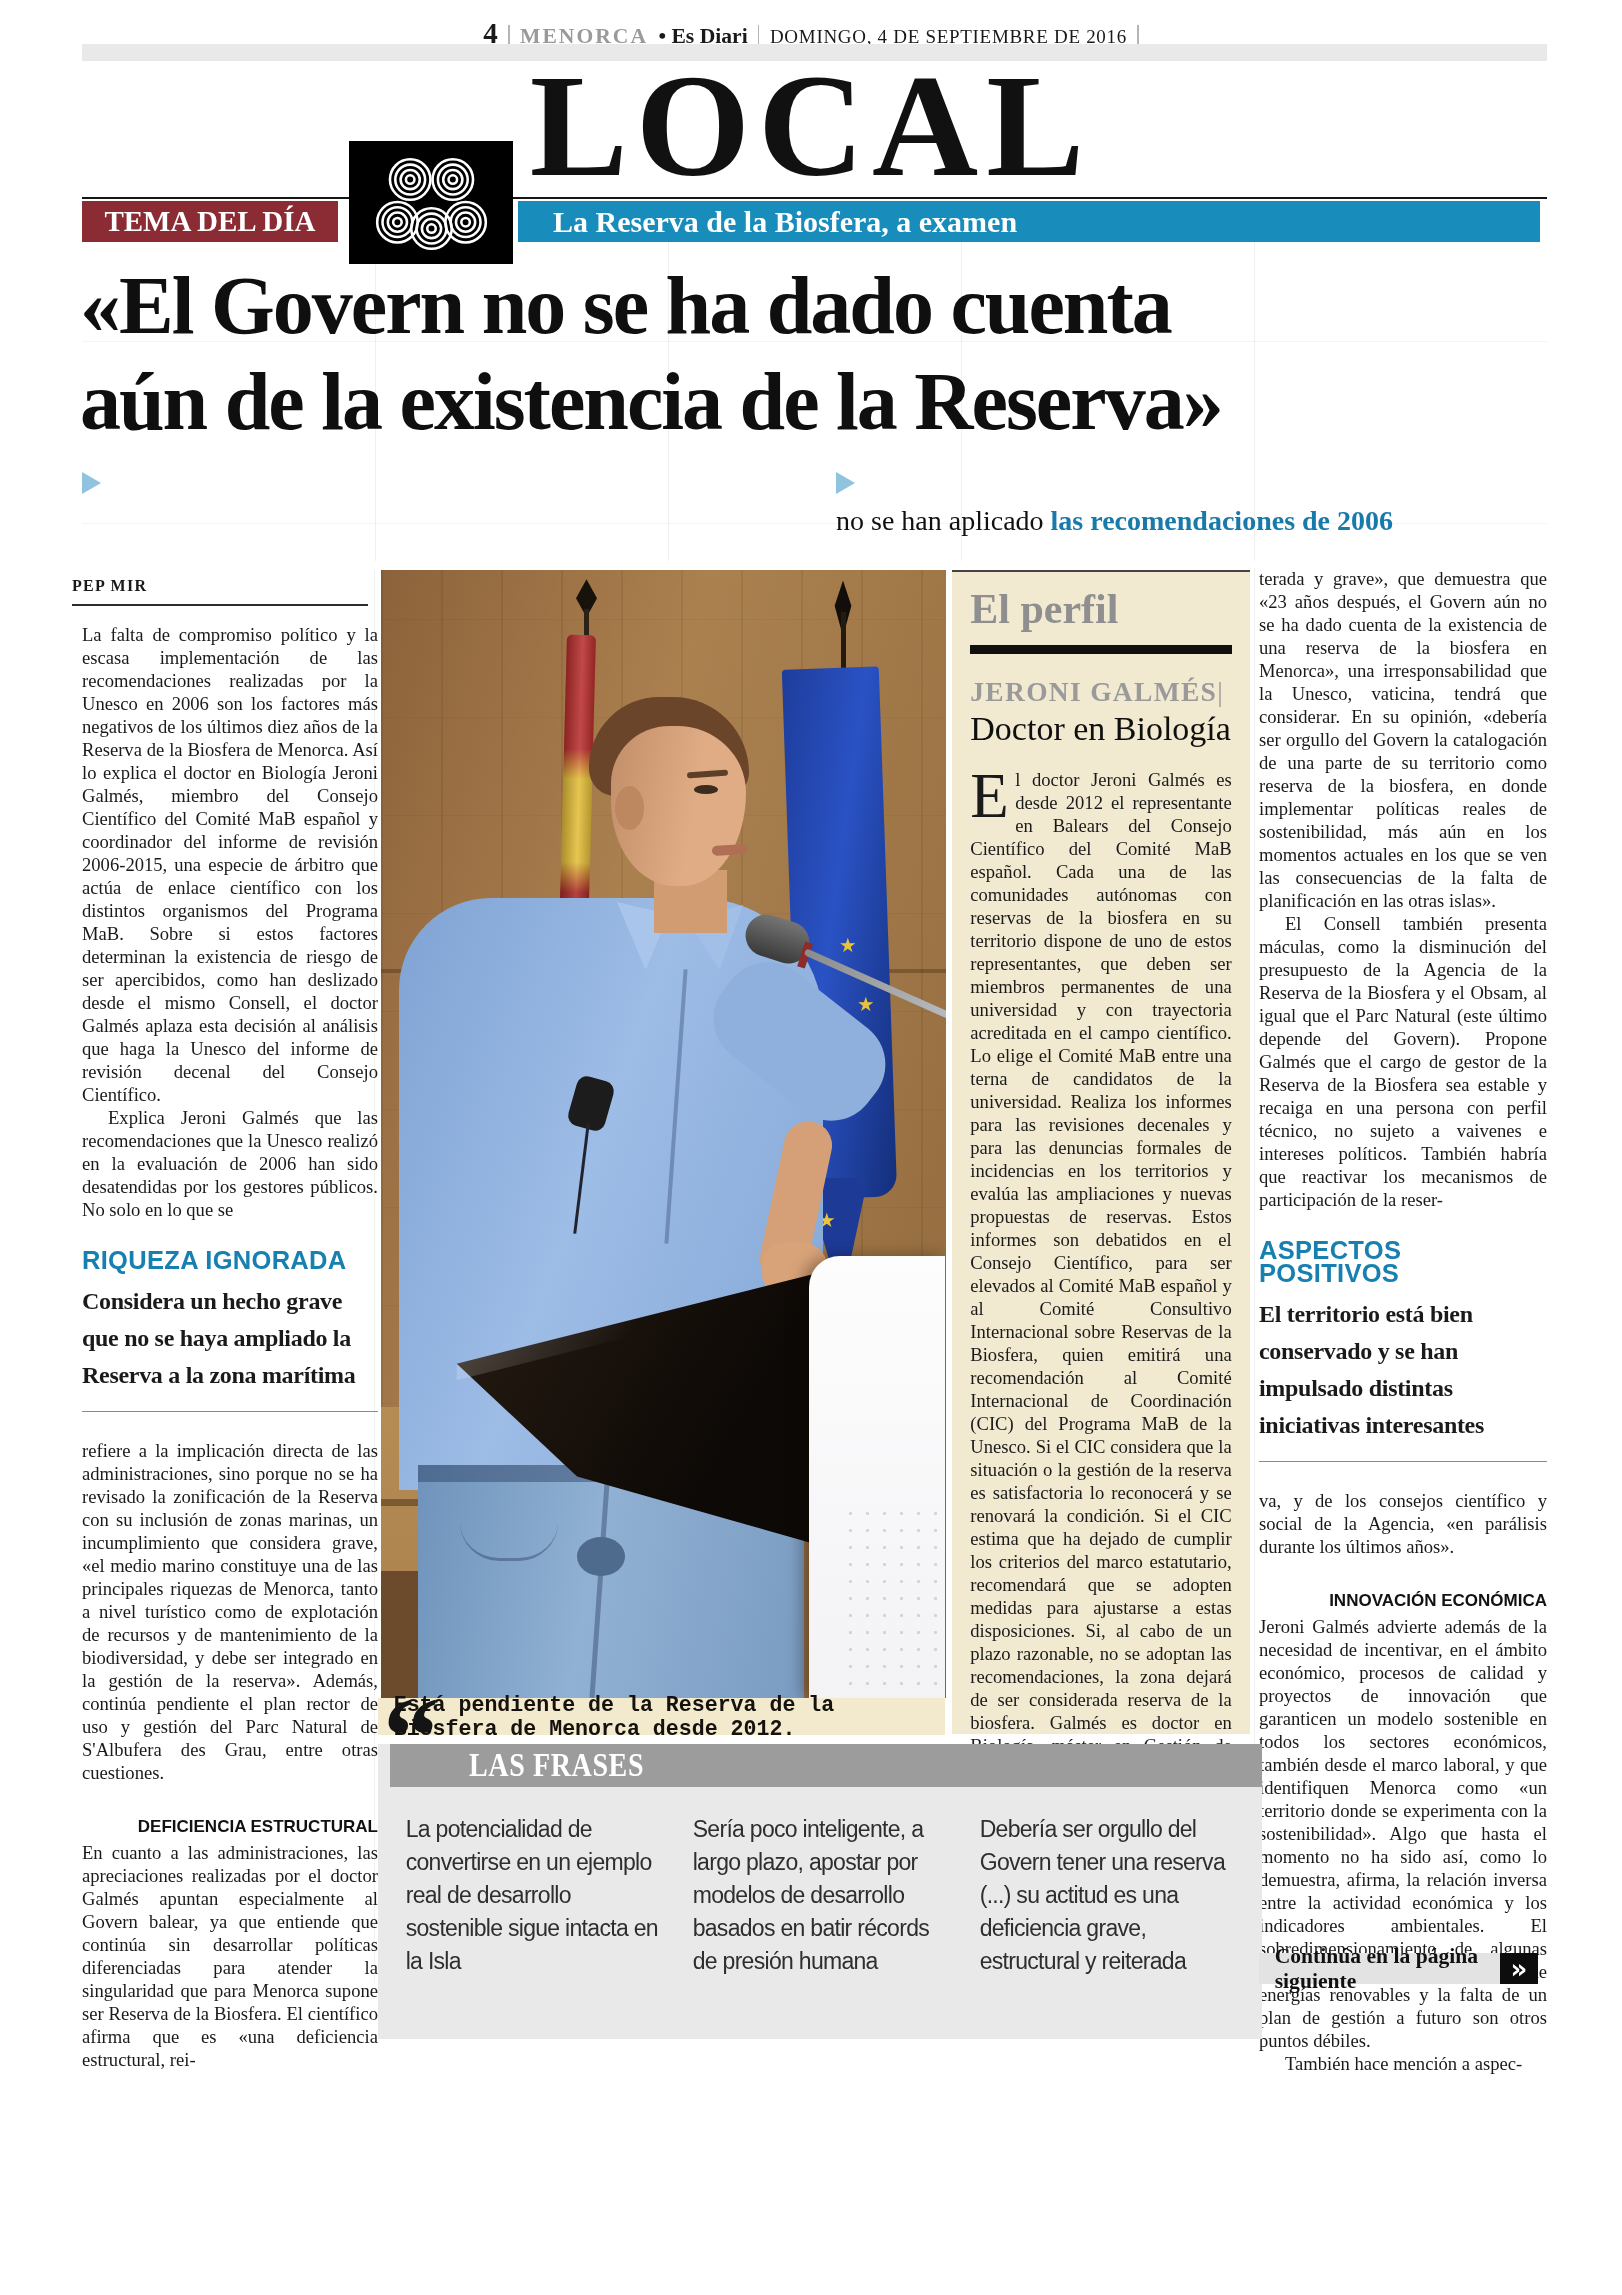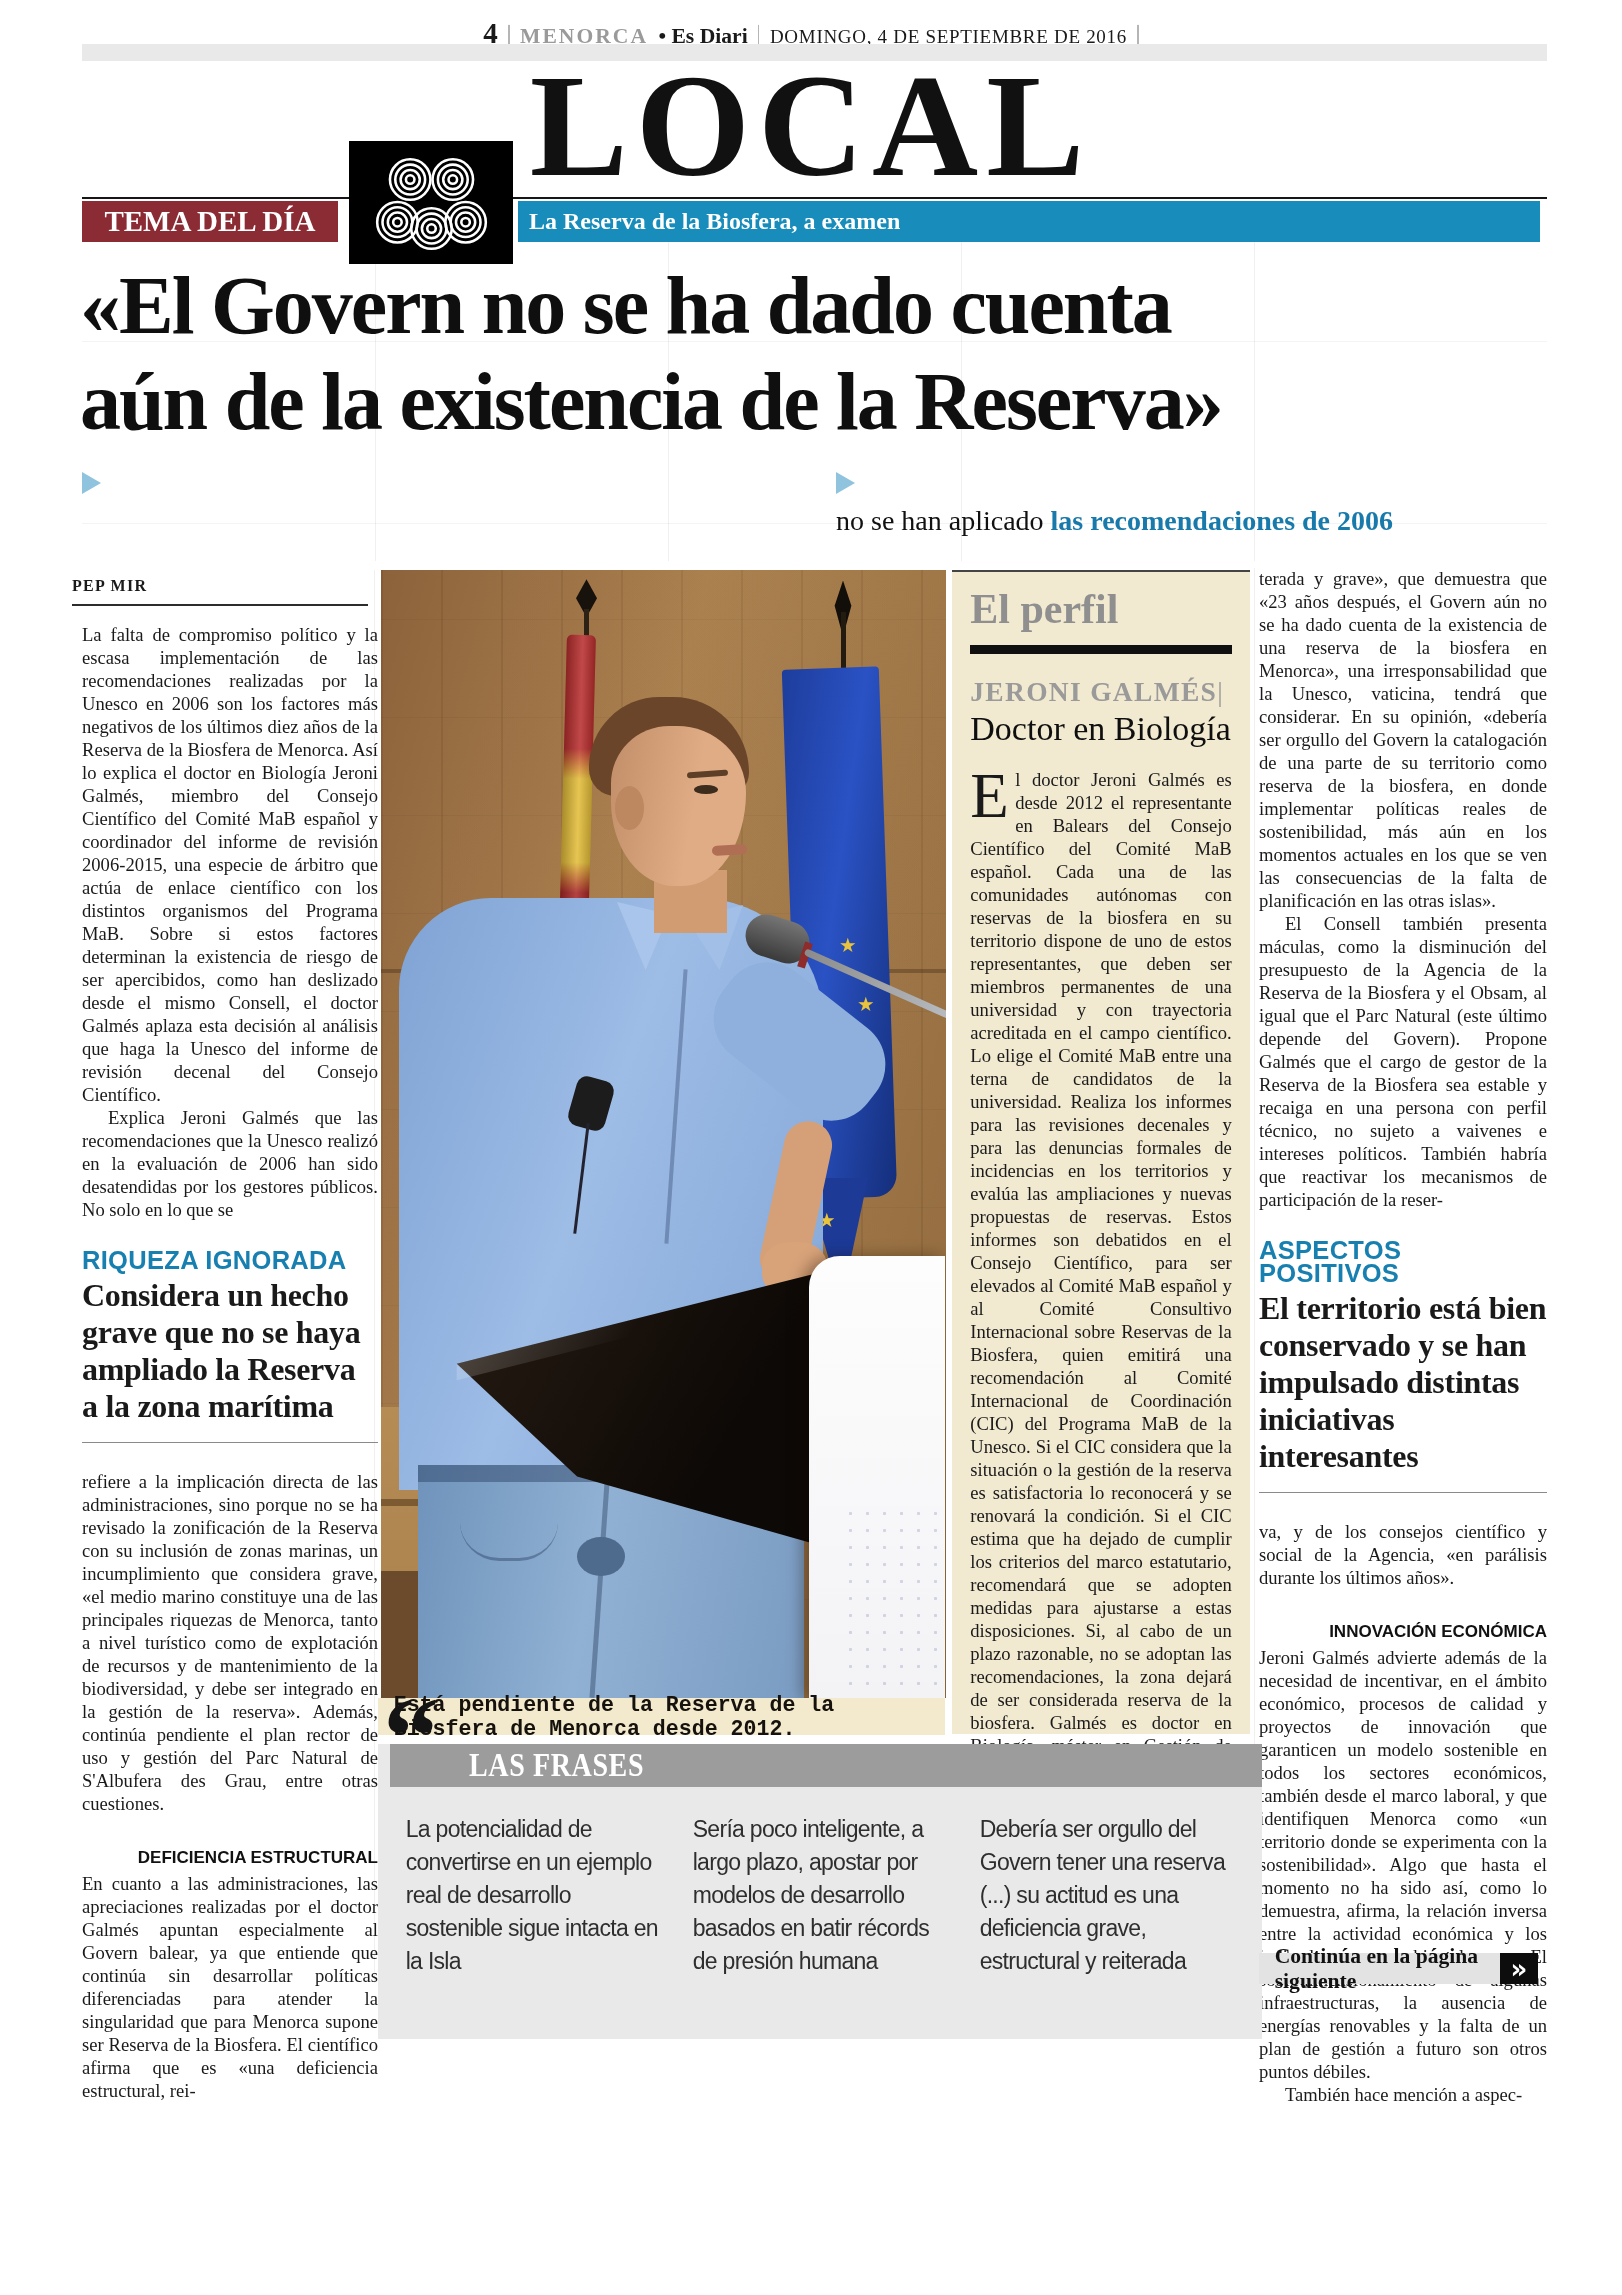--- a/index.html
+++ b/index.html
@@ -18,21 +18,21 @@
   .local{position:absolute;left:0;top:56px;width:100%;text-align:center;
          font-size:147px;line-height:139px;font-weight:bold;letter-spacing:7.9px;color:#111;}
   .rule-local{position:absolute;left:82px;top:197px;width:1465px;height:2px;background:#161616;}
 
   
   .kicker-box{position:absolute;left:82px;top:201px;width:256px;height:41px;background:#8b2b34;
               color:#fff;font-weight:bold;font-size:29px;display:flex;align-items:center;justify-content:center;}
   .logo-box{position:absolute;left:349px;top:141px;width:164px;height:123px;background:#000;
             display:flex;align-items:center;justify-content:center;}
   .banner{position:absolute;left:518px;top:201px;width:1022px;height:41px;background:#188cba;color:#fff;
-          font-weight:bold;font-size:24px;display:flex;align-items:center;padding-left:11px;box-sizing:border-box;}
+          font-weight:bold;font-size:30px;display:flex;align-items:center;padding-left:35px;box-sizing:border-box;}
 
   
   .headline{position:absolute;left:80px;top:258px;width:1469px;font-weight:bold;
             font-size:82px;line-height:96px;letter-spacing:-2px;color:#0f0f0f;}
   .deck{position:absolute;top:467px;font-size:28px;line-height:36px;color:#111;}
   .deck-1{left:82px;width:726px;}
   .deck-2{left:836px;width:713px;}
   .deck .arrow{display:inline-block;width:0;height:0;border-left:19.6px solid #8fc3de;
                border-top:11px solid transparent;border-bottom:11px solid transparent;margin-right:9.2px;}
   .deck .em{color:#1879ab;font-weight:bold;}
@@ -40,21 +40,21 @@
   
   .byline{position:absolute;left:72px;top:577px;width:296px;font-weight:bold;font-size:16px;
           letter-spacing:1.3px;border-bottom:2px solid #2c2c2c;padding-bottom:9px;}
   .col{position:absolute;font-size:18.6px;line-height:23px;text-align:justify;}
   .left-col{left:82px;top:623px;width:296px;}
   .right-col{left:1259px;top:567px;width:288px;}
   .blk-p{margin:0;}
   .blk-p.indent{text-indent:26px;}
   .blk-kicker{font-family:"Liberation Sans","DejaVu Sans",sans-serif;font-weight:bold;font-size:25.5px;
               color:#1780b0;margin-top:27.5px;letter-spacing:0.3px;text-align:left;}
-  .blk-subhead{font-size:32px;line-height:37px;font-weight:bold;text-align:left;margin-top:5px;
+  .blk-subhead{font-size:24px;line-height:37px;font-weight:bold;text-align:left;margin-top:11px;
                border-bottom:1.3px solid #8a8a8a;padding-bottom:17px;margin-bottom:27.5px;letter-spacing:-0.3px;}
   .blk-header{font-family:"Liberation Sans","DejaVu Sans",sans-serif;font-weight:bold;font-size:17px;
               margin-top:31px;margin-bottom:2.6px;text-align:right;color:#111;}
 
   
   .photo{position:absolute;left:381px;top:570px;width:565px;height:1128px;overflow:hidden;
          background:linear-gradient(105deg,#8a5f37 0%,#a97e4c 38%,#9b7242 72%,#8d6539 100%);}
   .photo *{position:absolute;}
   .wood{inset:0;background:
      repeating-linear-gradient(90deg,rgba(0,0,0,0.05) 0 2px,rgba(255,255,255,0.02) 2px 60px),

